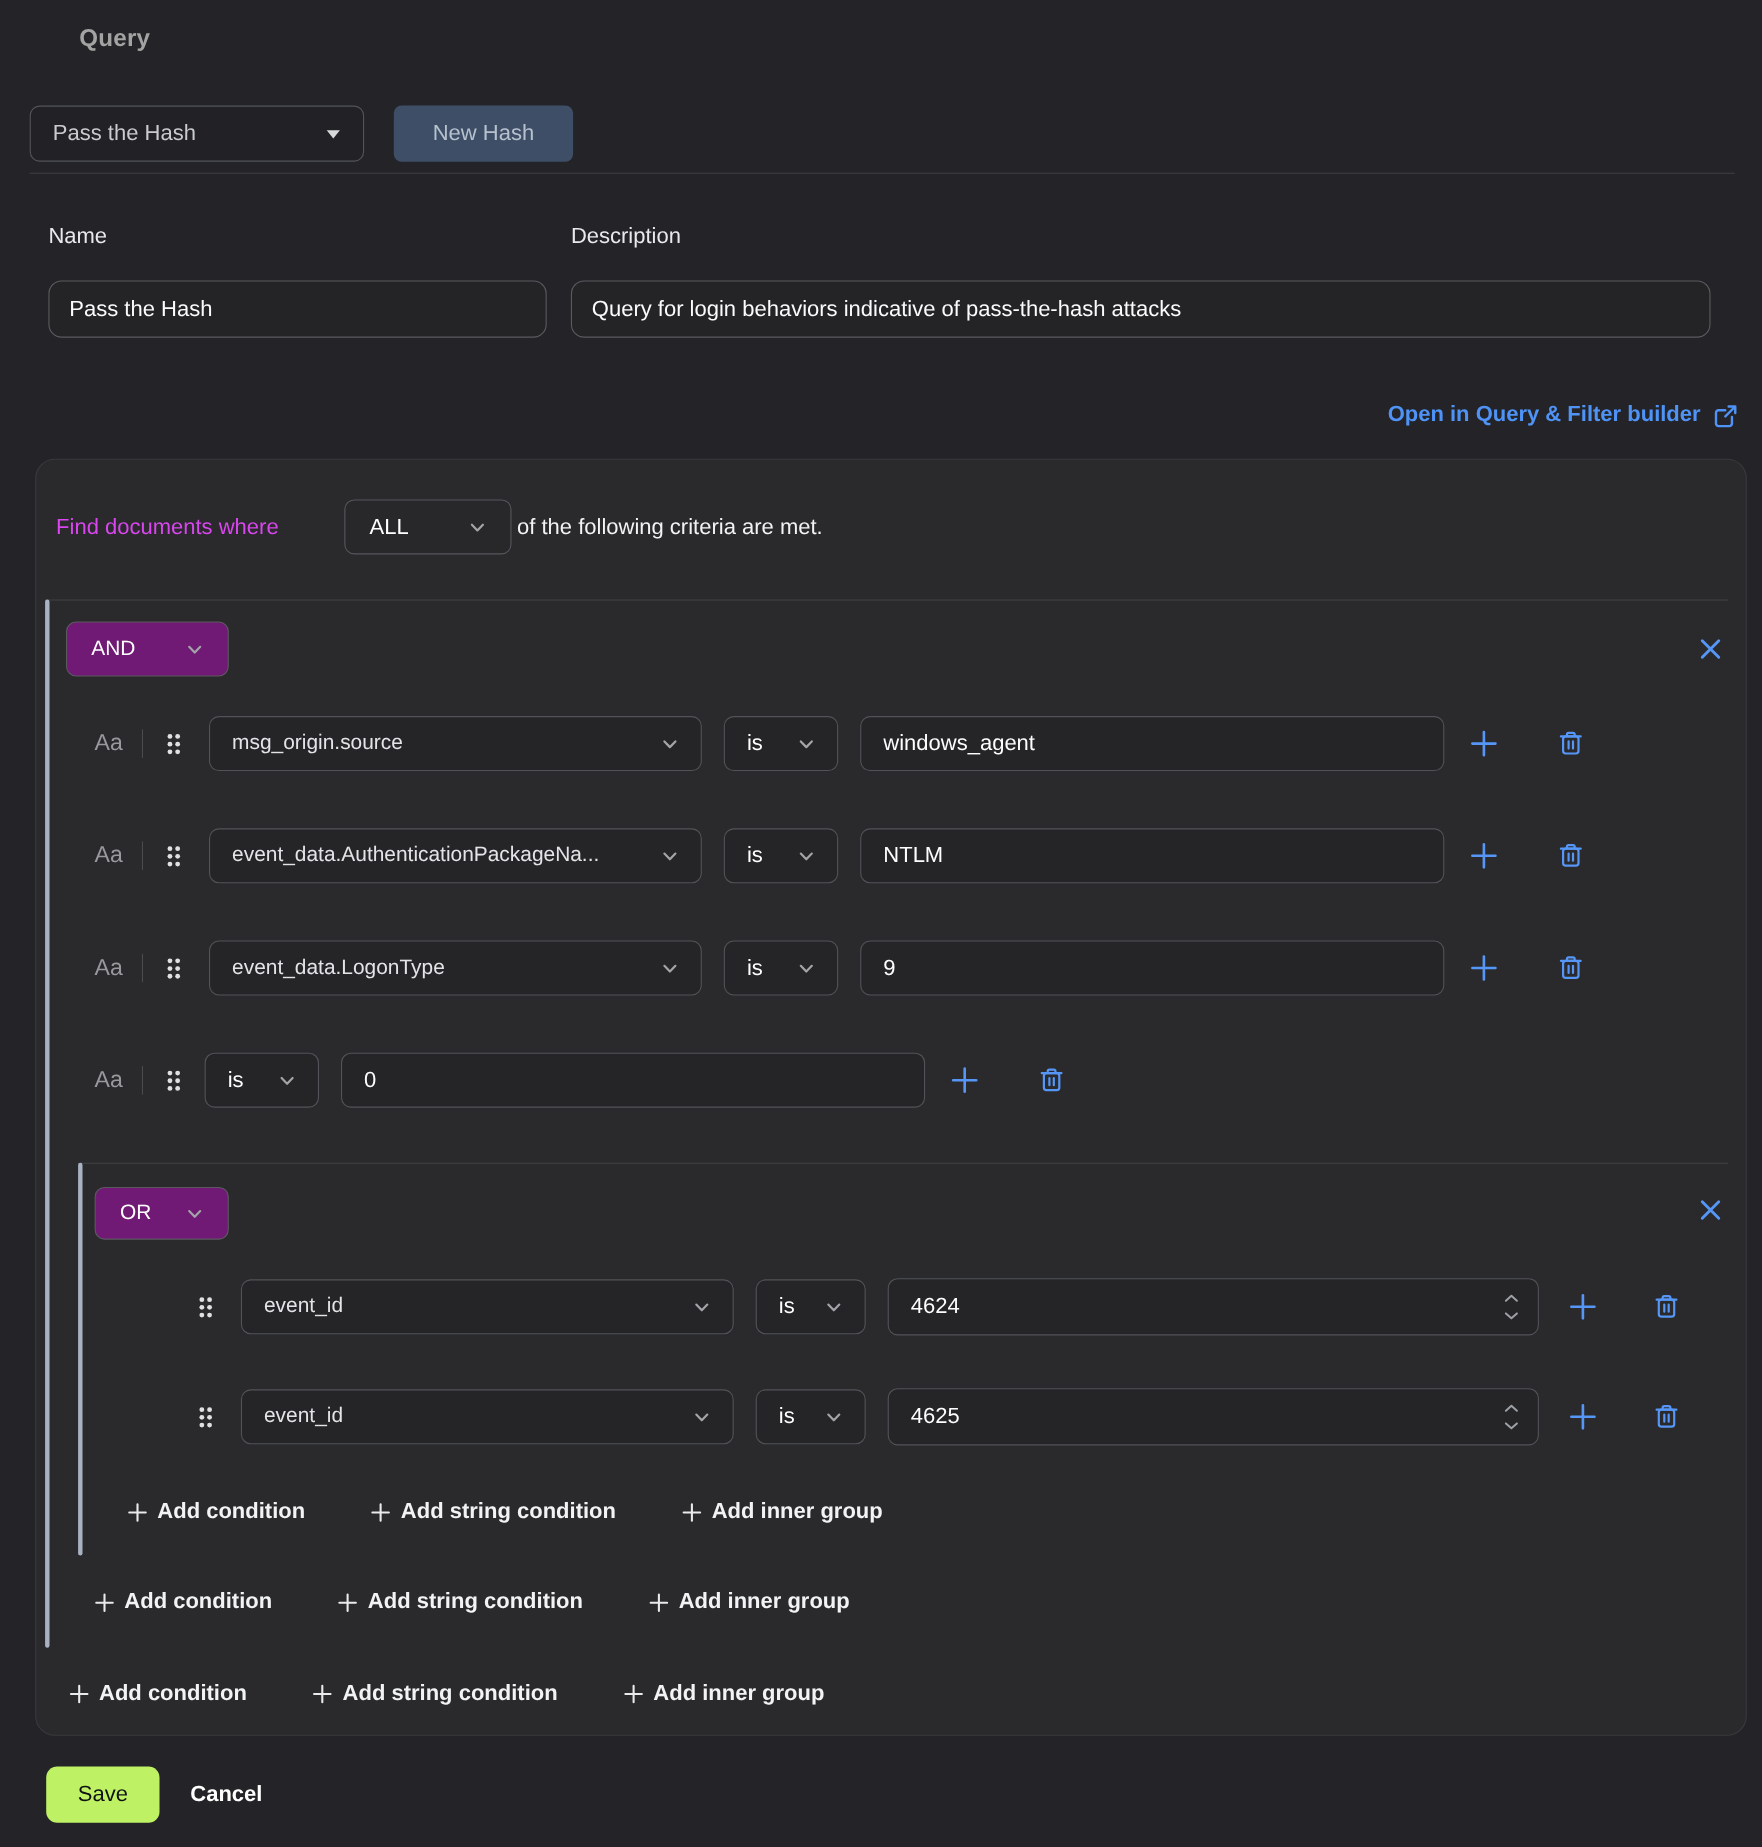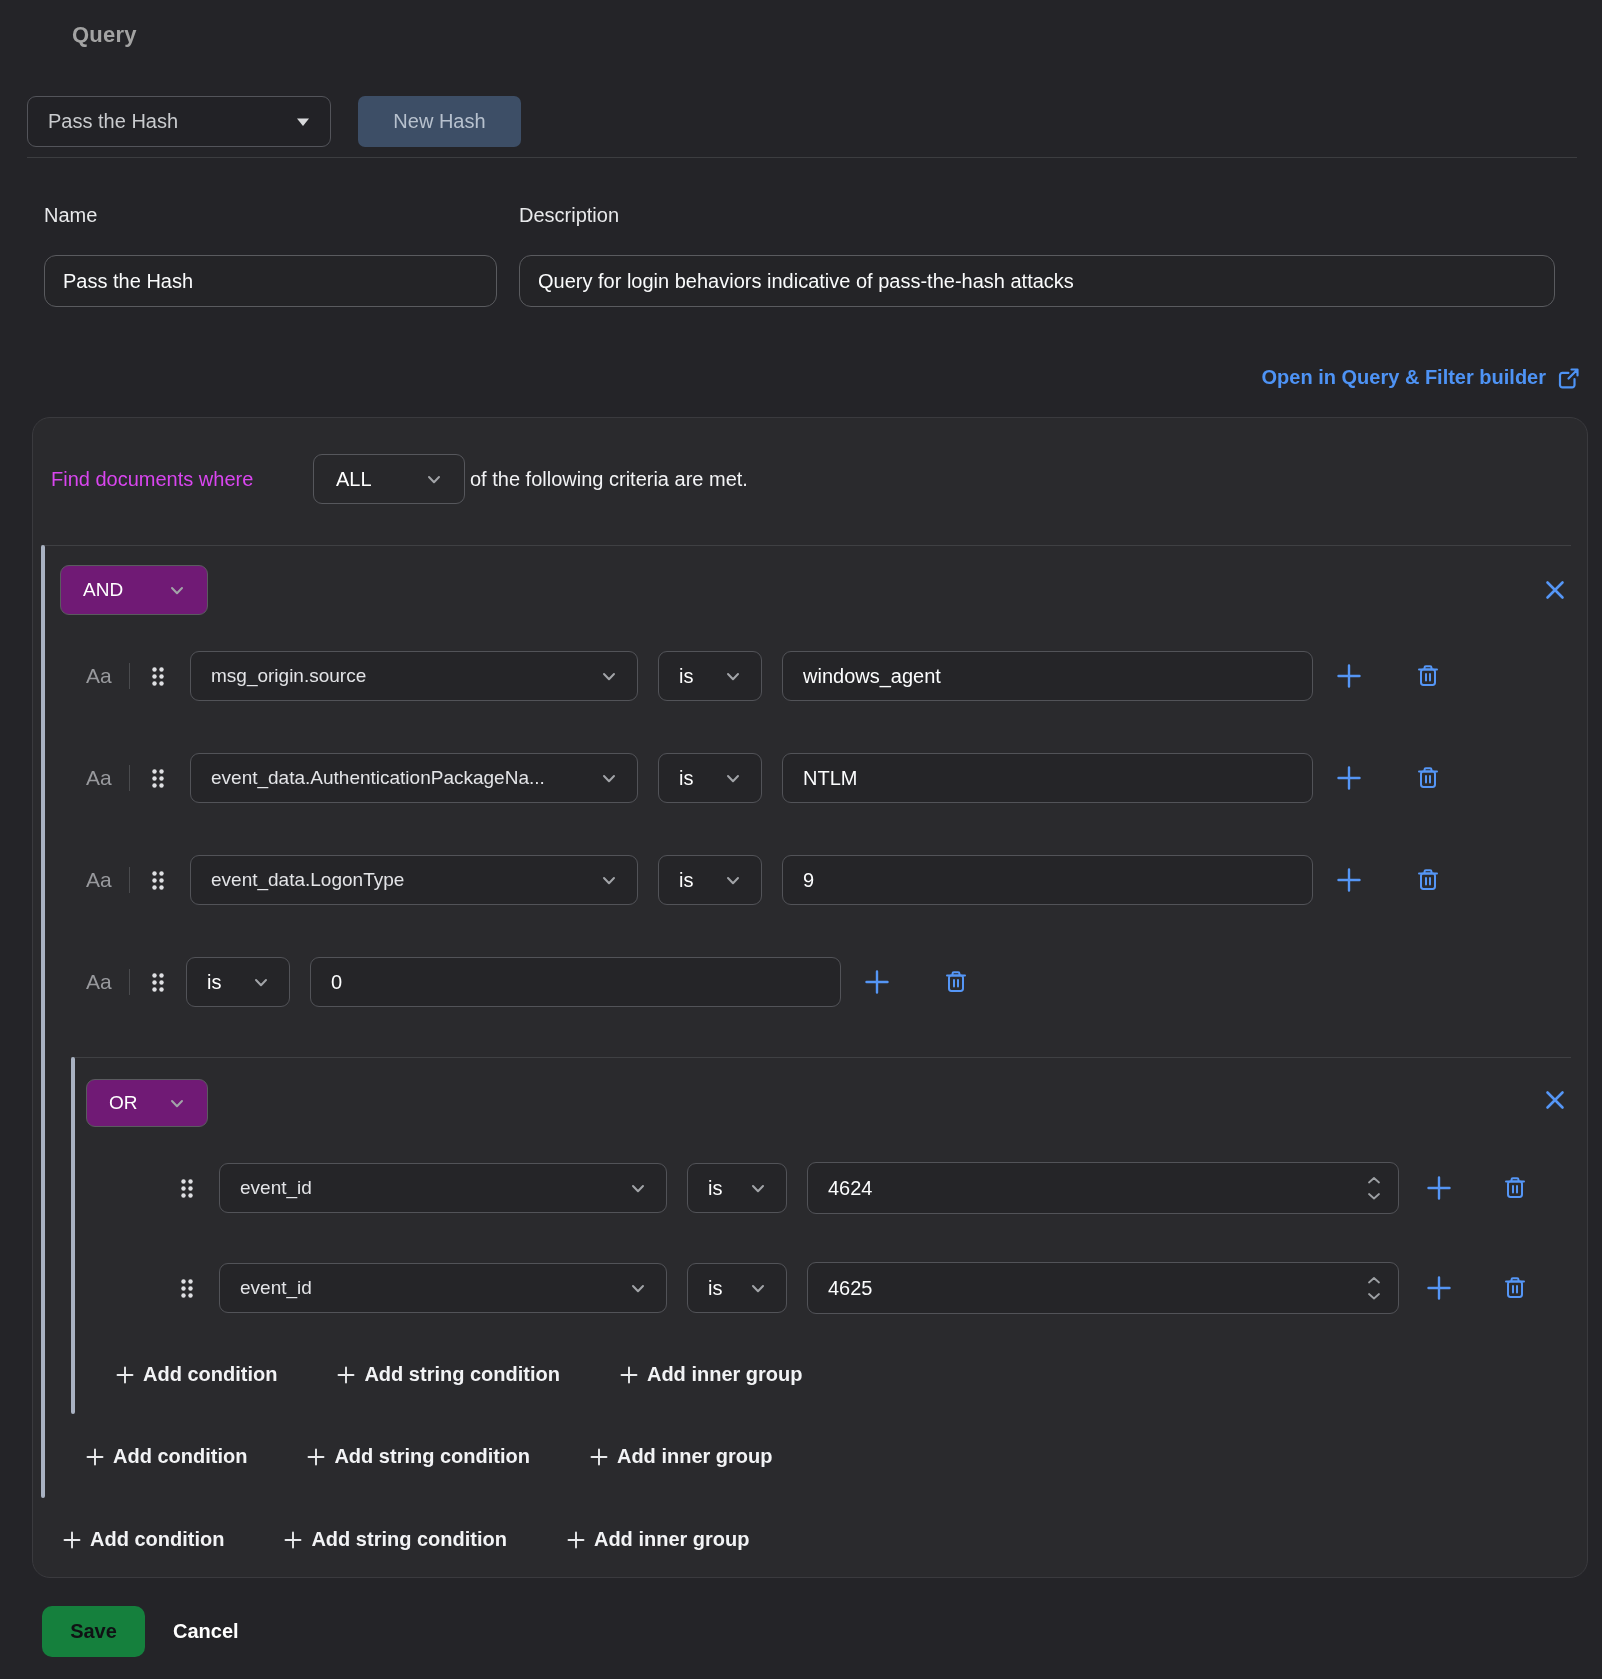--- a/index.html
+++ b/index.html
@@ -107,22 +107,22 @@
   .trash-btn { margin-left:53px; width:26px; height:26px; }
   .inner .plus-btn  { margin-left:27px; }
   .inner .trash-btn { margin-left:50px; }
 
   .add-links { display:flex; align-items:center; gap:60px; }
   .add-link { display:flex; align-items:center; gap:9px; cursor:pointer; font-size:20px; font-weight:600; color:#f2f3f5; }
 
   
   .save-btn {
     left:42px; top:1606px; width:103px; height:51px;
-    background:#15803d; border:none; border-radius:10px;
-    color:#101114; font-size:20px; font-weight:700; cursor:pointer;
+    background:#bef264; border:none; border-radius:10px;
+    color:#101114; font-size:20px; font-weight:400; cursor:pointer;
     display:flex; align-items:center; justify-content:center;
     font-family:"Liberation Sans", sans-serif;
   }
   .cancel-btn {
     left:173px; top:1606px; height:51px;
     background:none; border:none; color:#ffffff;
     font-size:20px; font-weight:700; cursor:pointer;
     display:flex; align-items:center;
     font-family:"Liberation Sans", sans-serif;
   }

